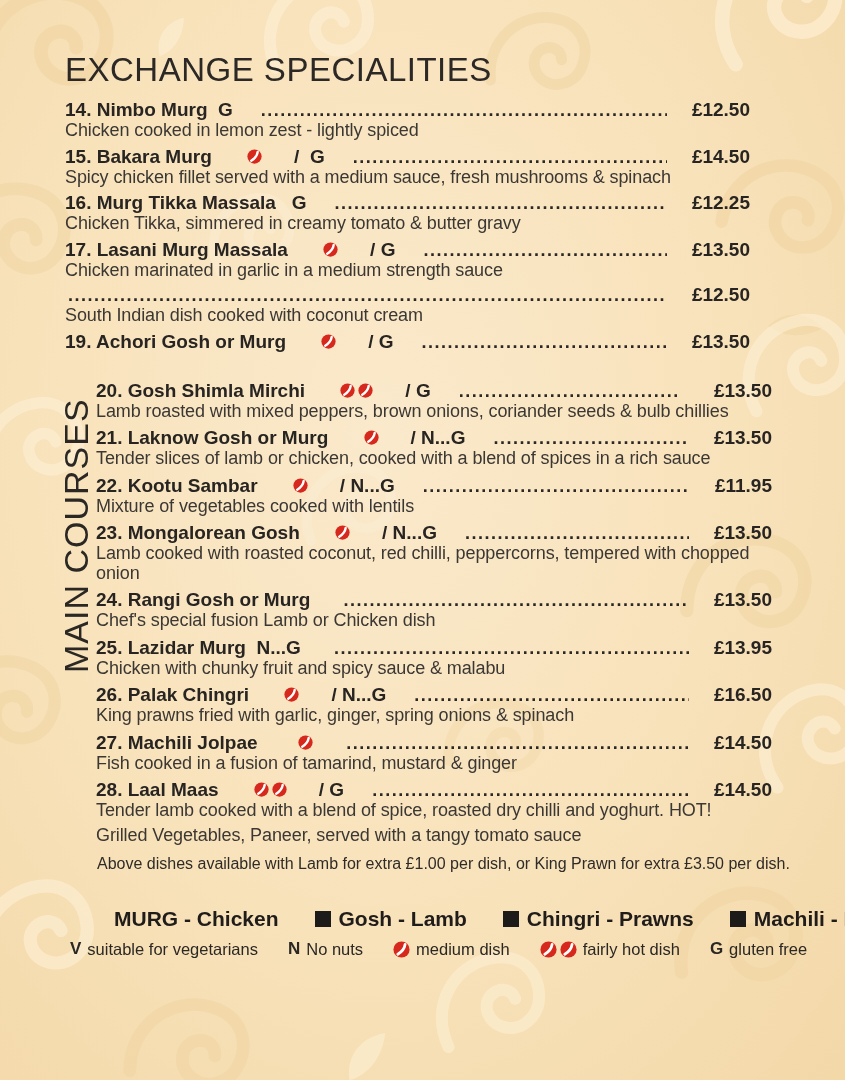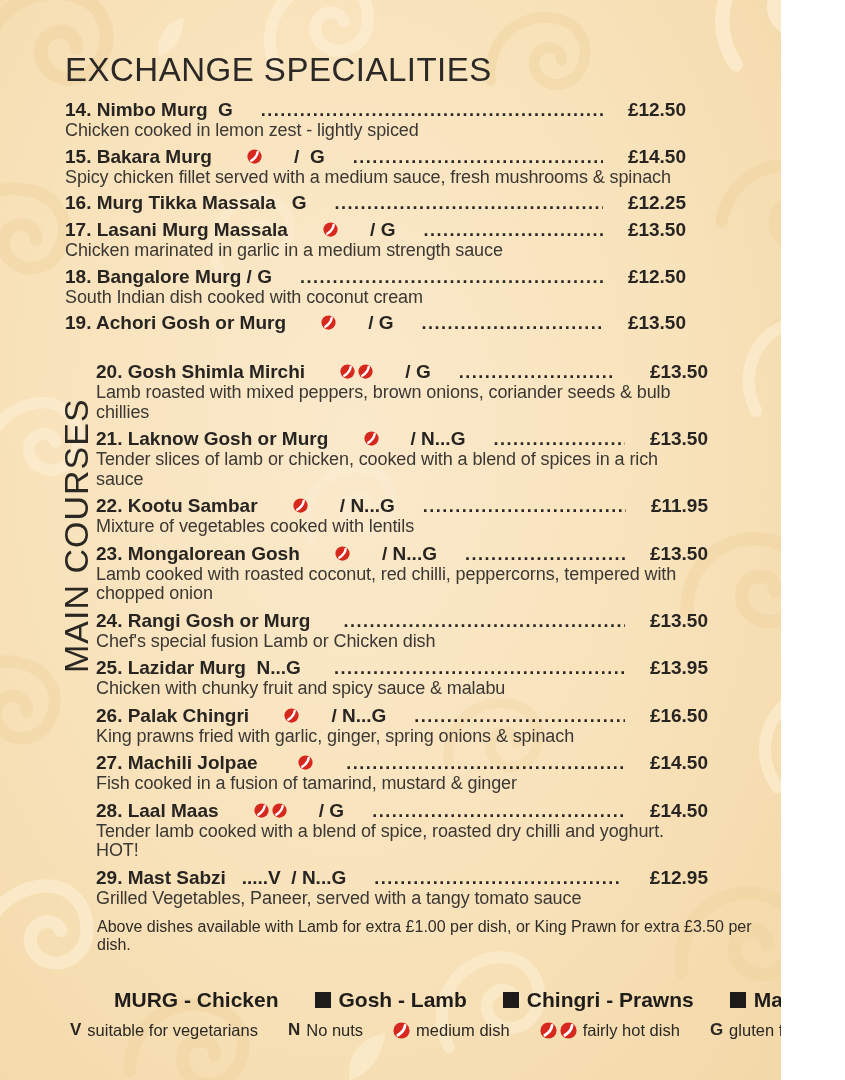--- a/index.html
+++ b/index.html
@@ -1,18 +1,18 @@
 <!DOCTYPE html>
 <html><head>
 <meta charset="utf-8">
 <style>
   * { margin:0; padding:0; box-sizing:border-box; }
   body { font-family: "Liberation Sans", "DejaVu Sans", sans-serif; }
   .page {
-    position:relative; width:781px; height:1080px; overflow:hidden;
+    position:relative; width:845px; height:1080px; overflow:hidden;
     background: radial-gradient(ellipse at 45% 40%, #fae9cb 0%, #f8e2ba 55%, #f3d8a8 100%);
     color:#2a2724;
   }
   .bg-svg { position:absolute; inset:0; pointer-events:none; }
   .content { position:absolute; inset:0; }
 
   .page-title {
     margin:50px 0 8px 65px;
     font-size:33px; font-weight:400; letter-spacing:.5px; color:#2b2826;
     line-height:40px;
@@ -118,39 +118,39 @@
           </div>
           <div class="item-desc">Spicy chicken fillet served with a medium sauce, fresh mushrooms &amp; spinach</div>
         </div>
         <div class="item">
           <div class="item-line">
             <span class="item-name">16. Murg Tikka Massala   G</span>
 
             <span class="dots"></span>
             <span class="item-price">£12.25</span>
           </div>
+          <div class="item-desc">Chicken Tikka, simmered in creamy tomato &amp; butter gravy</div>
         </div>
         <div class="item">
           <div class="item-line">
             <span class="item-name">17. Lasani Murg Massala </span>
             <span class="chillies">
               <svg viewBox="0 0 16 16" width="15" height="15" class="chilli">
                 <circle cx="8" cy="8" r="7.6" fill="#d7281d"></circle>
                 <path d="M11.4 3.1 C 10.9 6.8, 8.2 10.3, 4.5 12.5" stroke="#ffffff" stroke-width="2.6" fill="none" stroke-linecap="round"></path>
               </svg>
             </span>
             <span class="item-tag">/ G</span>
             <span class="dots"></span>
             <span class="item-price">£13.50</span>
           </div>
           <div class="item-desc">Chicken marinated in garlic in a medium strength sauce</div>
         </div>
         <div class="item">
           <div class="item-line">
-            <span class="item-name">18. Bangalore Murg / G</span>
 
             <span class="dots"></span>
             <span class="item-price">£12.50</span>
           </div>
           <div class="item-desc">South Indian dish cooked with coconut cream</div>
         </div>
         <div class="item">
           <div class="item-line">
             <span class="item-name">19. Achori Gosh or Murg </span>
             <span class="chillies">
@@ -293,26 +293,20 @@
                 <path d="M11.4 3.1 C 10.9 6.8, 8.2 10.3, 4.5 12.5" stroke="#ffffff" stroke-width="2.6" fill="none" stroke-linecap="round"></path>
               </svg>
             </span>
             <span class="item-tag">/ G</span>
             <span class="dots"></span>
             <span class="item-price">£14.50</span>
           </div>
           <div class="item-desc">Tender lamb cooked with a blend of spice, roasted dry chilli and yoghurt. HOT!</div>
         </div>
         <div class="item">
-          <div class="item-line">
-            <span class="item-name">29. Mast Sabzi   .....V  / N...G</span>
-
-            <span class="dots"></span>
-            <span class="item-price"> £12.95</span>
-          </div>
           <div class="item-desc">Grilled Vegetables, Paneer, served with a tangy tomato sauce</div>
         </div>
         <div class="item">
         </div>
     </div>
 
     <div class="note">Above dishes available with Lamb for extra £1.00 per dish, or King Prawn for extra £3.50 per dish.</div>
 
     <div class="legend">
       <div class="legend-meats">

